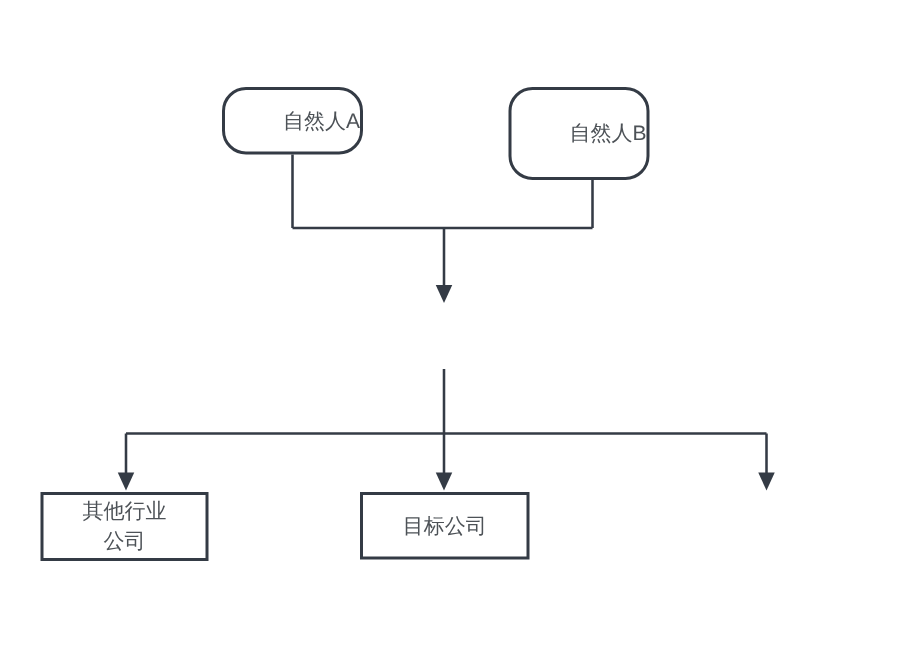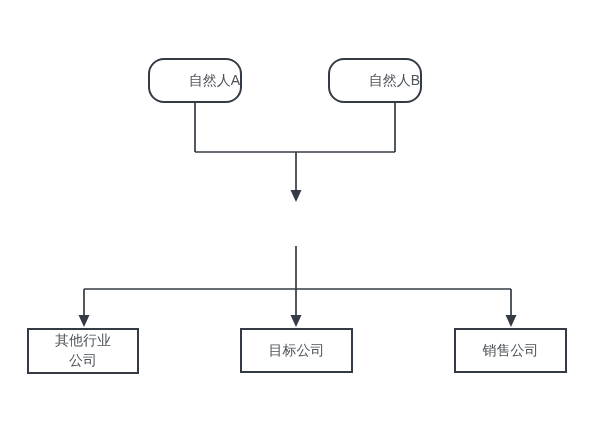--- a/index.html
+++ b/index.html
@@ -32,21 +32,21 @@
     justify-content:center;
     text-align:center;
     color:var(--text);
     font-size:14px;
     line-height:1.4;
     white-space:pre-line;
   }
   .node.rounded{border-radius:16px;justify-content:flex-end;}
   
   .n-person-a{left:148px;top:58px;width:94px;height:45px;}
-  .n-person-b{left:328px;top:58px;width:94px;height:45px;}
+  .n-person-b{left:339px;top:58px;width:94px;height:62px;}
   .n-holding{left:241px;top:203px;width:108px;height:43px;}
   .n-other{left:27px;top:328px;width:112px;height:46px;}
   .n-target{left:240px;top:328px;width:113px;height:45px;}
   .n-sales{left:454px;top:328px;width:113px;height:45px;}
 </style>
 </head>
 <body>
 
 <div class="canvas">
 
@@ -83,17 +83,14 @@
 
   <div class="node n-target">
     <span>目标公司</span>
   </div>
 
   <div class="node n-other">
     <span>其他行业
 公司</span>
   </div>
 
-  <div class="node n-sales">
-    <span>销售公司</span>
-  </div>
 
 </div>
 
 </body></html>

